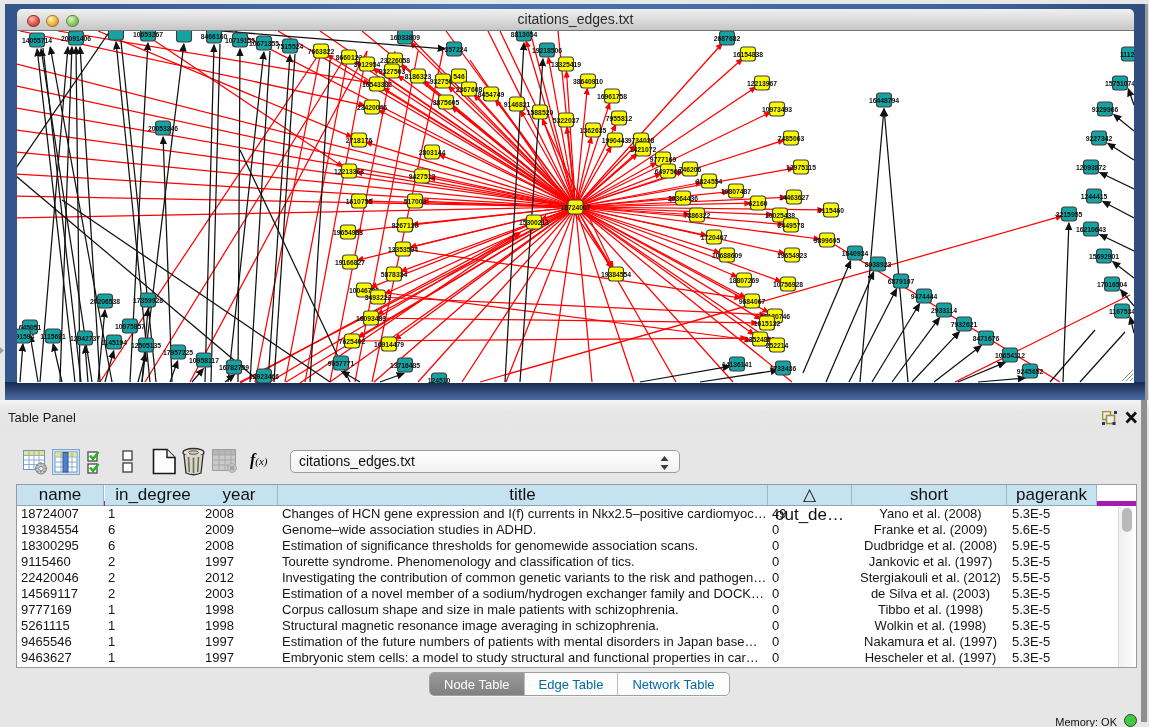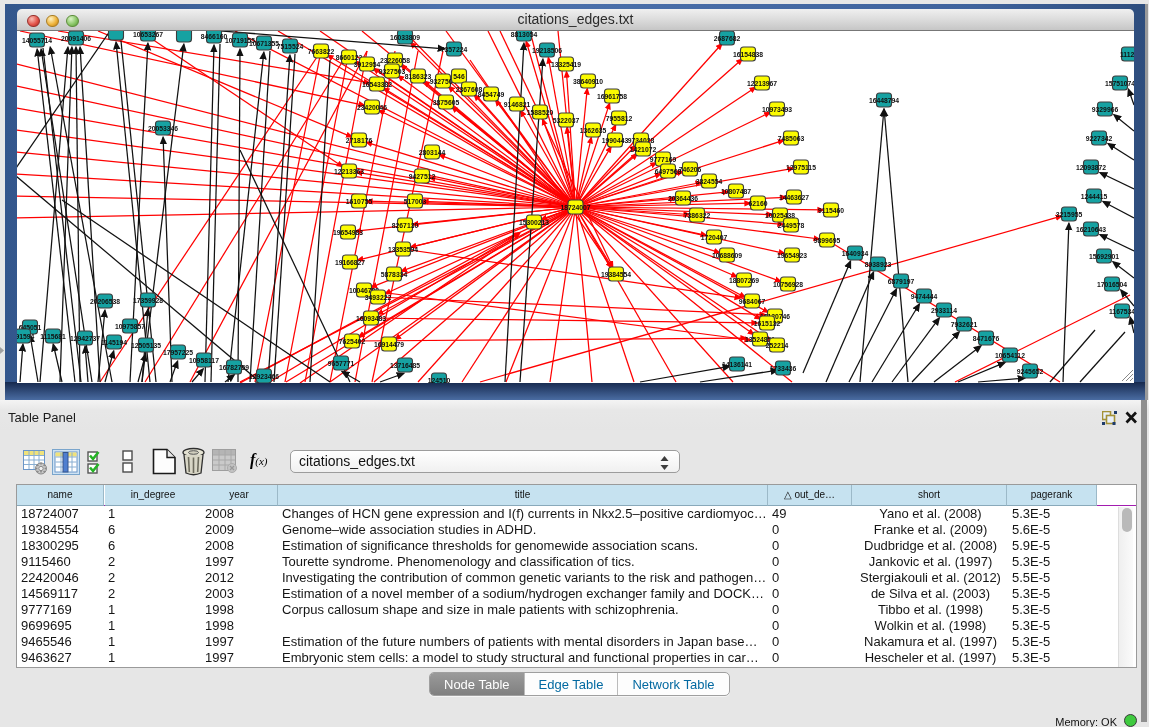--- a/index.html
+++ b/index.html
@@ -12,21 +12,21 @@
 #tl-r { left:10px; background:radial-gradient(circle at 35% 30%, #f7bdb5, #e4564c 55%, #a8201a); border:0.5px solid #97302c;}
 #tl-y { left:29px; background:radial-gradient(circle at 35% 30%, #fdf1c2, #efb53e 55%, #b9770f); border:0.5px solid #a97d24;}
 #tl-g { left:49px; background:radial-gradient(circle at 35% 30%, #d8f3c4, #8bc769 55%, #51922c); border:0.5px solid #5e8d3c;}
 #canvas { position:absolute; left:0; top:22px; width:1117px; height:352px; background:#fff; overflow:hidden; }
 #tpanel { position:absolute; left:0; top:400px; width:1149px; height:327px; background:#e6e6e6; }
 #tpbar { position:absolute; left:0; top:0; width:100%; height:30px; background:linear-gradient(#f4f4f4,#e7e7e7 35%,#e5e5e5); }
 #tpbar .lbl { position:absolute; left:8px; top:10px; font-size:13px; color:#1c1c1c; }
 #toolbar { position:absolute; left:0; top:32px; width:100%; height:50px; }
 #combo { position:absolute; left:290px; top:18px; width:390px; height:23px; background:linear-gradient(#fff,#f0f0f0); border:1px solid #9c9c9c; border-radius:5px; font-size:14px; color:#111; line-height:21px; padding-left:8px; }
 #tbl { position:absolute; left:16px; top:84px; width:1121px; height:184px; background:#fff; border:1px solid #9a9a9a; overflow:hidden; }
-#thead { position:relative; height:21px; background:#fff; border-bottom:1px solid #a21caf; font-size:10px; color:#111; }
+#thead { position:relative; height:21px; background:#fff; border-bottom:5px solid #a21caf; font-size:17px; color:#111; }
 #thead div { position:absolute; top:0; height:21px; line-height:20px; text-align:center; border-right:1px solid #9cb9c8; background:#c6e2f0; border-bottom:1px solid #89a9ba; }
 .tr { position:relative; height:16px; font-size:13px; color:#151515; white-space:nowrap; }
 .tr div { position:absolute; top:0; height:16px; line-height:15.5px; overflow:hidden; }
 .c0 { left:4px; width:95px; }
 .c1 { left:91px; width:90px; }
 .c2 { left:188px; width:80px; }
 .c3 { left:265px; width:485px; }
 .c4 { left:755px; width:80px; }
 .c5 { left:836px; width:155px; text-align:center; }
 .c6 { left:995px; width:95px; }
@@ -650,23 +650,24 @@
 <div class="tr">
           <div class="c0">9777169</div>
           <div class="c1">1</div>
           <div class="c2">1998</div>
           <div class="c3">Corpus callosum shape and size in male patients with schizophrenia.</div>
           <div class="c4">0</div>
           <div class="c5">Tibbo et al. (1998)</div>
           <div class="c6">5.3E-5</div>
         </div>
 <div class="tr">
-          <div class="c0">9699695</div>
+          <div class="c0">5261115</div>
           <div class="c1">1</div>
           <div class="c2">1998</div>
+          <div class="c3">Structural magnetic resonance image averaging in schizophrenia.</div>
           <div class="c4">0</div>
           <div class="c5">Wolkin et al. (1998)</div>
           <div class="c6">5.3E-5</div>
         </div>
 <div class="tr">
           <div class="c0">9465546</div>
           <div class="c1">1</div>
           <div class="c2">1997</div>
           <div class="c3">Estimation of the future numbers of patients with mental disorders in Japan base…</div>
           <div class="c4">0</div>

